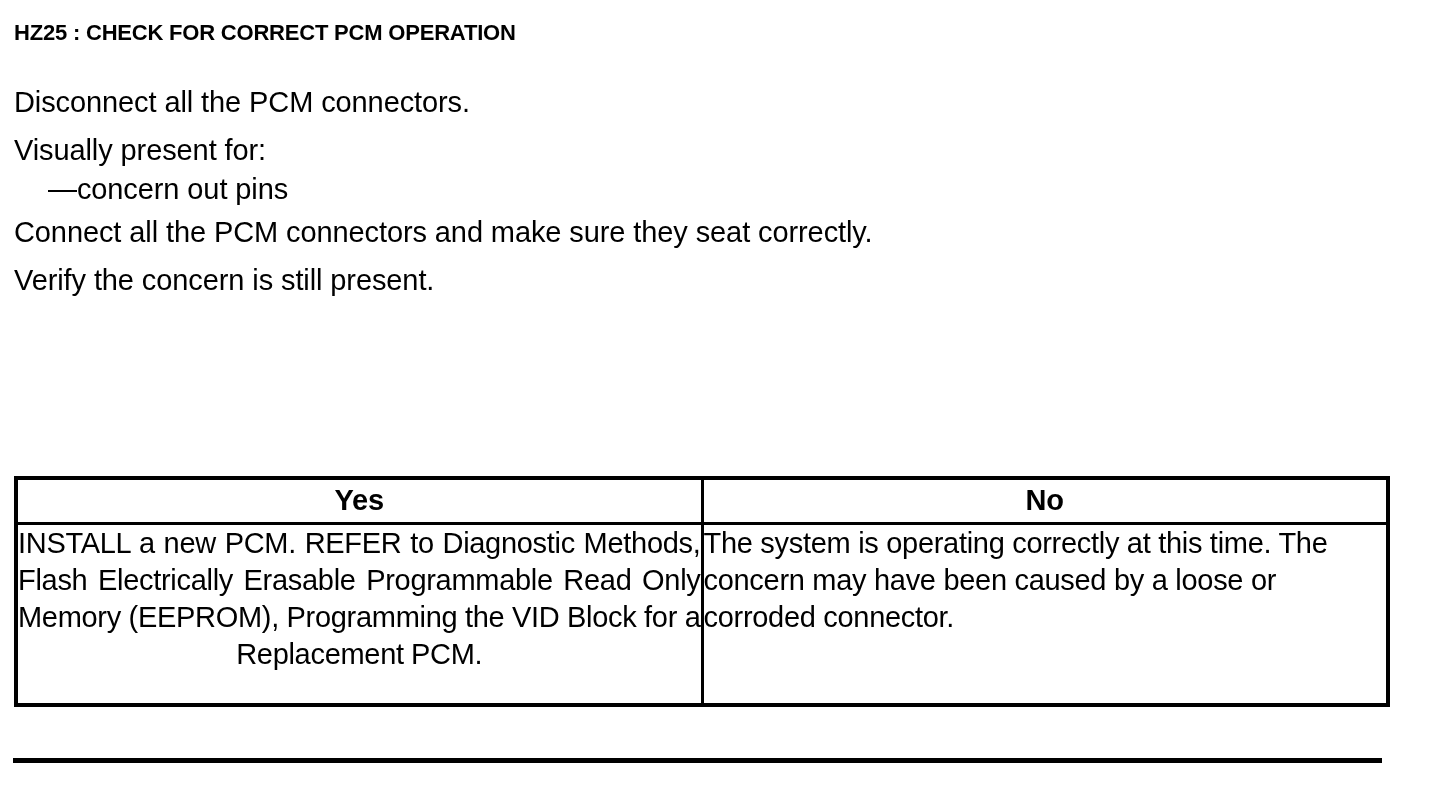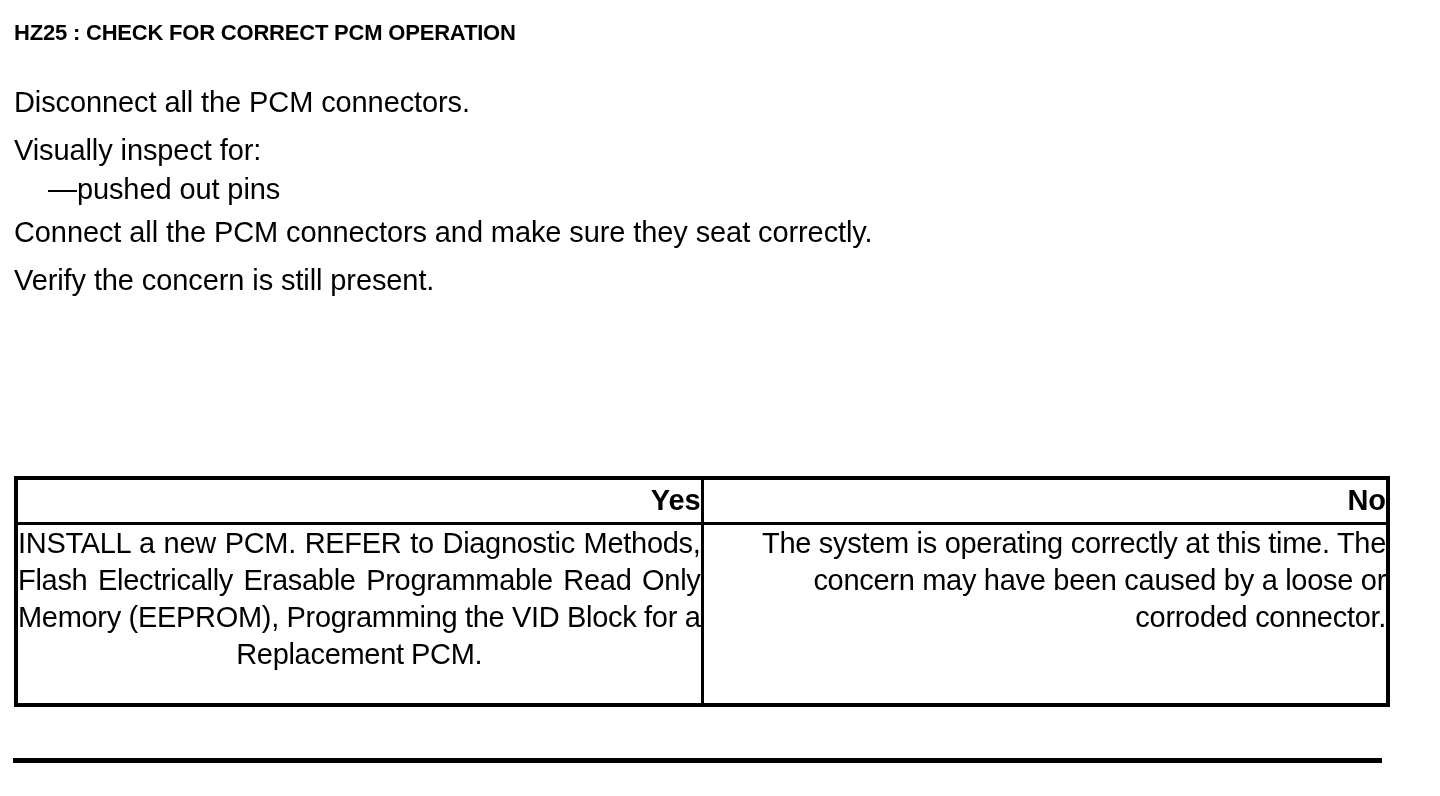--- a/index.html
+++ b/index.html
@@ -77,21 +77,21 @@
     table-layout: fixed;
   }
   .decision-table col.c-yes { width: 680px; }
   .decision-table col.c-no  { width: 680px; }
 
   .decision-table th {
     border-bottom: 3px solid #000;
     border-right: 3px solid #000;
     font-size: 29px;
     font-weight: bold;
-    text-align: right;
+    text-align: center;
     padding: 3px 0 5px 0;
     line-height: 34px;
     letter-spacing: -0.1px;
   }
   .decision-table th:last-child { border-right: none; }
 
   .decision-table td {
     border-right: 3px solid #000;
     font-size: 29px;
     line-height: 37px;
@@ -104,21 +104,20 @@
 
   .cell-yes {
     text-align: justify;
     text-align-last: center;
     padding: 2px 0 0 1px;
     word-spacing: -0.5px;
   }
   .cell-no {
     vertical-align: middle;
     padding: 0 0 0 2px;
-    text-align: right;
   }
   .cell-no-inner {
     padding-bottom: 2px;
   }
 
   
   .bottom-rule {
     position: absolute;
     left: 13px;
     top: 758px;
@@ -129,22 +128,22 @@
 </style>
 </head>
 <body>
 
 <div class="page">
 
   <div class="step-title">HZ25 : CHECK FOR CORRECT PCM OPERATION</div>
 
   <div class="instructions">
     <div class="instr-line">Disconnect all the PCM connectors.</div>
-    <div class="instr-line">Visually inspect for:</div>
-    <div class="instr-line dash tight-top">—pushed out pins</div>
+    <div class="instr-line">Visually present for:</div>
+    <div class="instr-line dash tight-top">—concern out pins</div>
     <div class="instr-line">Connect all the PCM connectors and make sure they seat correctly.</div>
     <div class="instr-line">Verify the concern is still present.</div>
   </div>
 
   <div class="decision-table">
     <table>
       <colgroup>
         <col class="c-yes">
         <col class="c-no">
       </colgroup>

